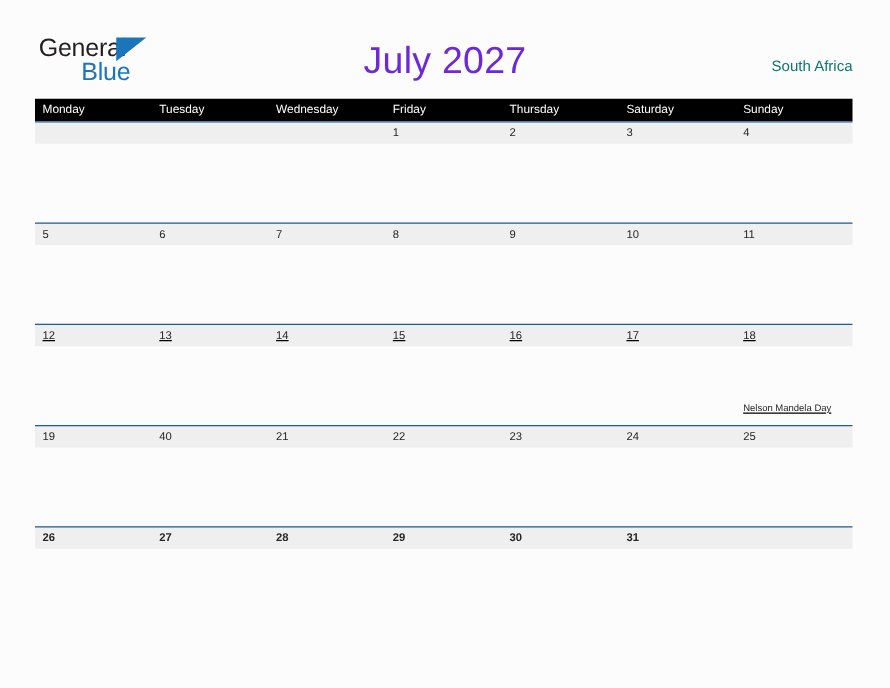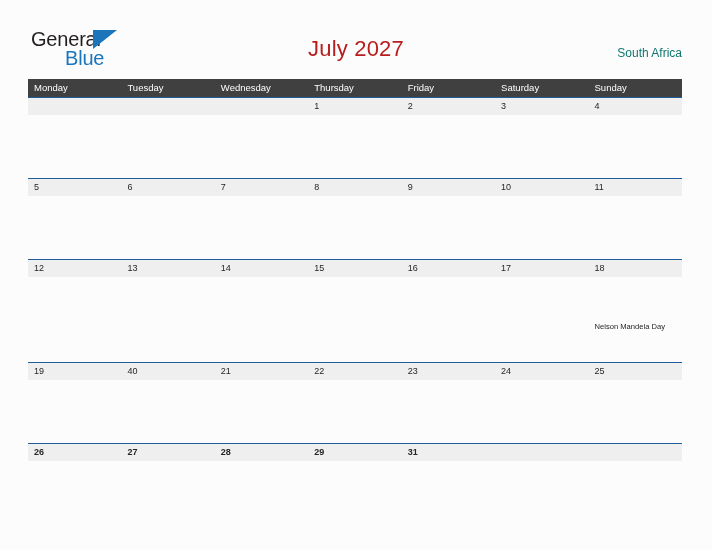--- a/index.html
+++ b/index.html
@@ -60,23 +60,23 @@
     border-left: 24px solid #1b75bb;
     border-bottom: 19px solid transparent;
   }
 
   .page-title {
     position: absolute;
     left: 0;
     top: 31px;
     width: 712px;
     text-align: center;
-    font-size: 22px;
+    font-size: 30px;
     line-height: 36px;
-    color: #b91c1c;
+    color: #6d28d9;
     font-weight: normal;
     letter-spacing: 0.2px;
   }
 
   .region-label {
     position: absolute;
     right: 30px;
     top: 45px;
     font-size: 12px;
     line-height: 17px;
@@ -89,21 +89,21 @@
     position: absolute;
     left: 28px;
     top: 79px;
     width: 654px;
   }
 
   .weekday-header {
     display: flex;
     width: 654px;
     height: 18px;
-    background: #404040;
+    background: #000000;
   }
   .weekday-cell {
     width: 93.43px;
     height: 18px;
     box-sizing: border-box;
     padding-left: 6px;
     color: #ffffff;
     font-size: 9.5px;
     line-height: 18px;
     white-space: nowrap;
@@ -145,21 +145,21 @@
     box-sizing: border-box;
     padding: 1px 8px 0 6px;
     font-size: 7.6px;
     line-height: 9.6px;
     color: #1f1f1f;
   }
 
   
   .week-row.h1 { height: 81px; }
   .week-row.h2 { height: 81px; }
-  .week-row.h3 { height: 103px; }
+  .week-row.h3 { height: 81px; text-decoration: underline; }
   .week-row.h4 { height: 81px; }
   .week-row.h5 { height: 22px; font-weight: bold; }
 </style>
 </head>
 <body>
 
 <div class="header">
 
   <div class="logo">
     <span class="logo-general">General</span>
@@ -171,22 +171,22 @@
 
   <div class="region-label">South Africa</div>
 </div>
 
 <div class="calendar">
 
   <div class="weekday-header">
     <div class="weekday-cell">Monday</div>
     <div class="weekday-cell">Tuesday</div>
     <div class="weekday-cell">Wednesday</div>
+    <div class="weekday-cell">Friday</div>
     <div class="weekday-cell">Thursday</div>
-    <div class="weekday-cell">Friday</div>
     <div class="weekday-cell">Saturday</div>
     <div class="weekday-cell">Sunday</div>
   </div>
 
   <div class="week-row h1">
     <div class="date-band">
       <div class="date-cell"></div>
       <div class="date-cell"></div>
       <div class="date-cell"></div>
       <div class="date-cell">1</div>
@@ -267,20 +267,21 @@
       <div class="event-cell"></div>
     </div>
   </div>
 
   <div class="week-row h5">
     <div class="date-band">
       <div class="date-cell">26</div>
       <div class="date-cell">27</div>
       <div class="date-cell">28</div>
       <div class="date-cell">29</div>
+      <div class="date-cell">30</div>
       <div class="date-cell">31</div>
       <div class="date-cell empty"></div>
     </div>
     <div class="event-band">
       <div class="event-cell"></div>
       <div class="event-cell"></div>
       <div class="event-cell"></div>
       <div class="event-cell"></div>
       <div class="event-cell"></div>
       <div class="event-cell"></div>

